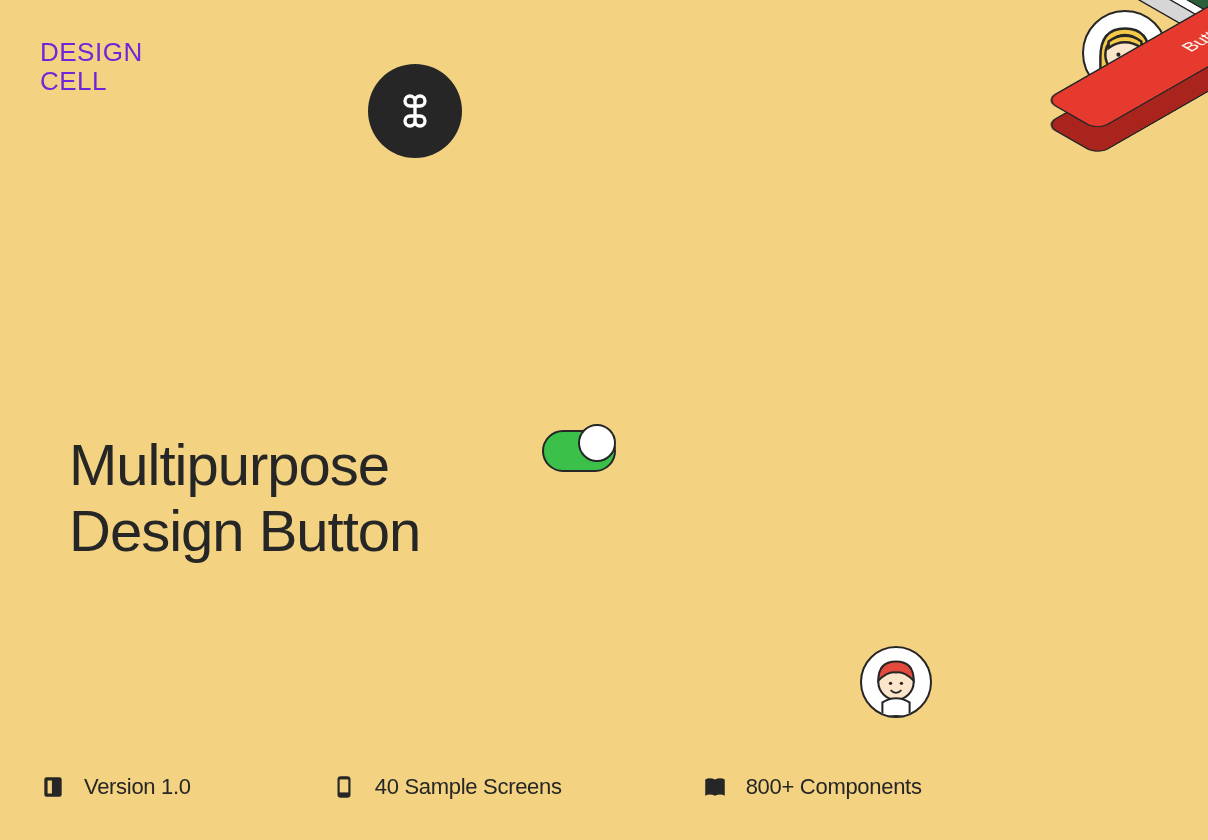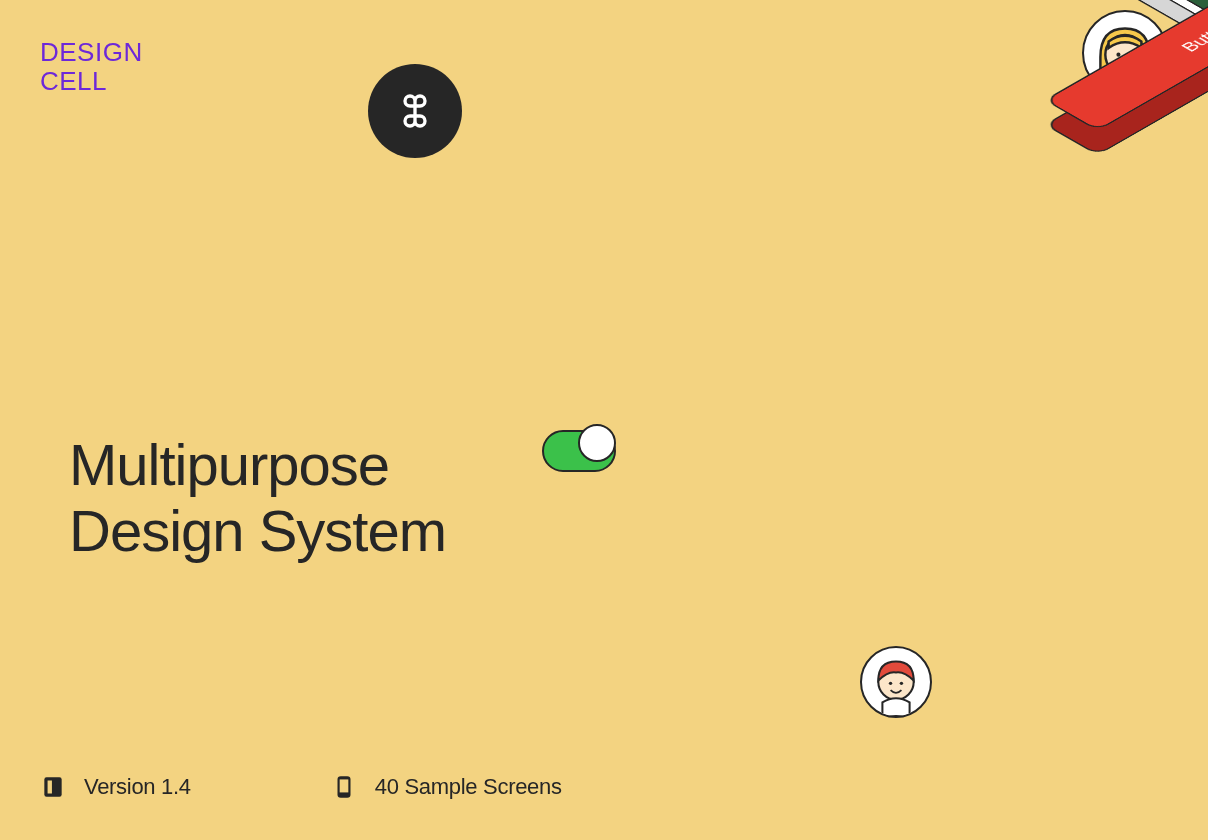--- a/index.html
+++ b/index.html
@@ -237,21 +237,21 @@
     <circle cx="50" cy="52" r="24" fill="#FCE6C9" stroke="#262626" stroke-width="3"></circle>
     <path d="M30 44 Q50 30 70 44 L70 36 Q50 22 30 36 Z" fill="#F6C94B" stroke="#262626" stroke-width="3"></path>
     <circle cx="42" cy="52" r="2.5" fill="#262626"></circle>
     <circle cx="58" cy="52" r="2.5" fill="#262626"></circle>
     <path d="M40 62 Q50 72 60 62" fill="#C0392B" stroke="#262626" stroke-width="2.5"></path>
   </svg>
 </div>
 
 <h1 class="headline">
   <div>Multipurpose</div>
-  <div>Design System</div>
+  <div>Design Button</div>
 </h1>
 
 <div class="toggle">
   <div class="knob"></div>
 </div>
 
 <div class="avatar a2">
   <svg viewBox="0 0 100 100">
     <circle cx="50" cy="50" r="26" fill="#FCE6C9" stroke="#262626" stroke-width="3"></circle>
     <path d="M24 48 Q24 20 50 20 Q76 20 76 48 Q62 34 50 36 Q38 34 24 48 Z" fill="#E24A3B" stroke="#262626" stroke-width="3"></path>
@@ -261,29 +261,36 @@
     <path d="M30 80 Q50 68 70 80 L70 100 L30 100 Z" fill="#fff" stroke="#262626" stroke-width="3"></path>
   </svg>
 </div>
 
 <div class="stats">
   <div class="stat">
     <svg class="ico" viewBox="0 0 24 24">
       <rect x="4" y="3" width="16" height="18" rx="2" fill="#262626"></rect>
       <rect x="7" y="6" width="4" height="12" fill="#F3D381"></rect>
     </svg>
-    <span>Version 1.4</span>
+    <span>Version 1.0</span>
   </div>
   <div class="stat">
     <svg class="ico" viewBox="0 0 24 24">
       <rect x="6" y="2" width="12" height="20" rx="3" fill="#262626"></rect>
       <rect x="8" y="5" width="8" height="12" fill="#F3D381"></rect>
     </svg>
     <span>40 Sample Screens</span>
   </div>
+  <div class="stat">
+    <svg class="ico" viewBox="0 0 24 24">
+      <path d="M3 5 Q7 3 12 5 L12 20 Q7 18 3 20 Z" fill="#262626"></path>
+      <path d="M12 5 Q17 3 21 5 L21 20 Q17 18 12 20 Z" fill="#262626"></path>
+    </svg>
+    <span>800+ Components</span>
+  </div>
 </div>
 
 <div class="iso-stage">
 
   <div class="phone">
     <div class="phone-side"></div>
     <div class="phone-body">
       <div class="phone-screen">
 
         <div class="ui">

